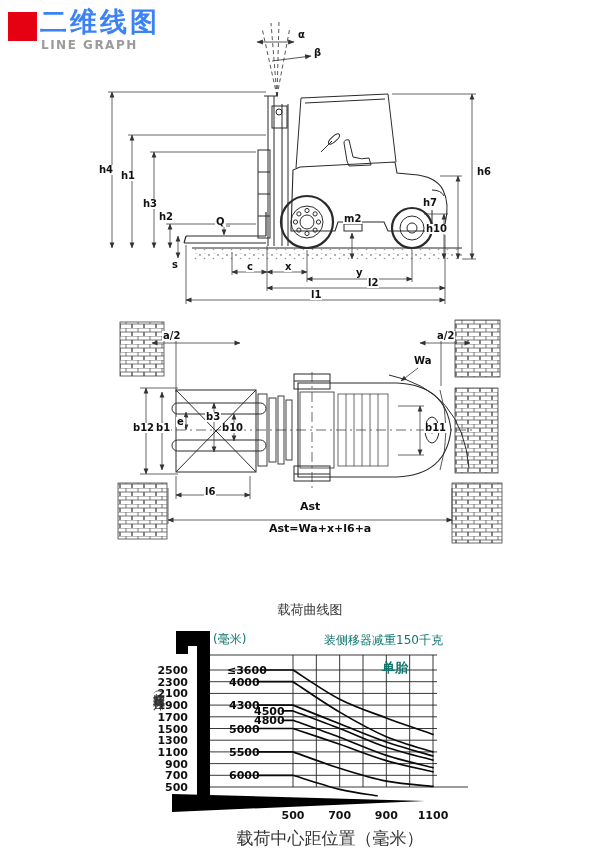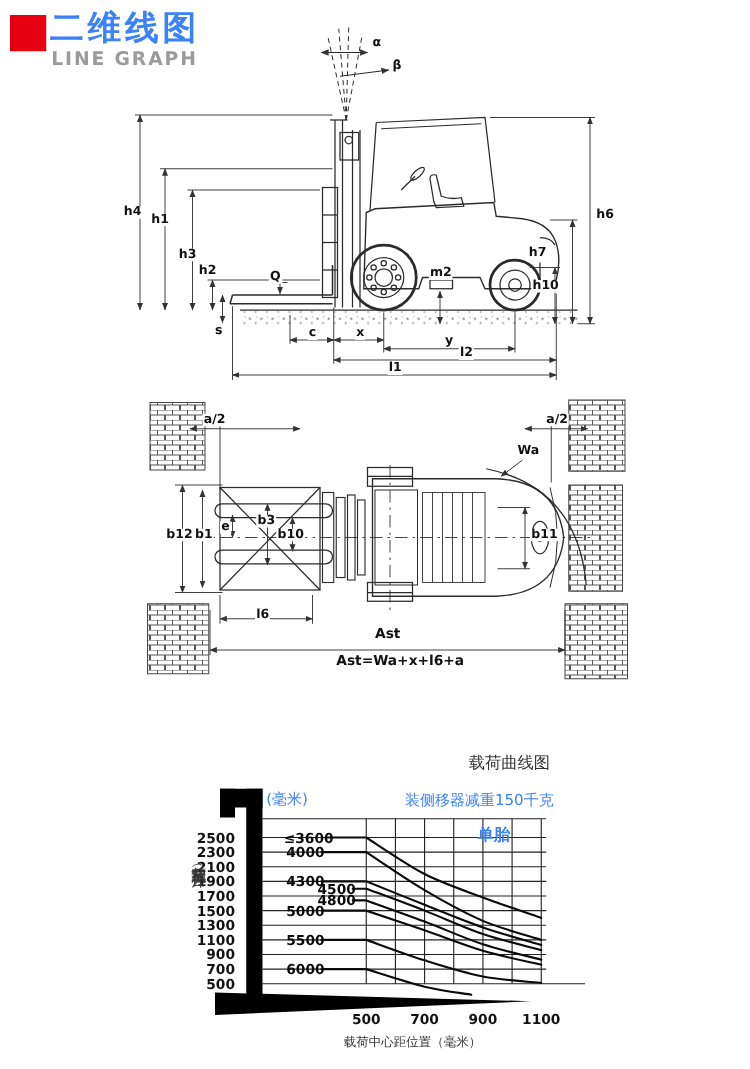--- a/index.html
+++ b/index.html
@@ -2,33 +2,33 @@
 <html><head>
 <meta charset="utf-8">
 <style>
   html,body{margin:0;padding:0;background:#fff;}
   #page{position:relative;width:600px;height:855px;background:#fff;overflow:hidden;
         font-family:"DejaVu Sans","Liberation Sans",sans-serif;color:#1c1c1c;}
   #art{position:absolute;left:0;top:0;}
   .hdr{position:absolute;left:0;width:600px;height:52px;}
   .hdr .sq{position:absolute;left:8px;top:2px;width:29px;height:29px;background:#e50012;}
   .hdr .ttl{position:absolute;left:40px;top:-6px;font-size:27px;font-weight:900;color:#3b82f6;letter-spacing:3px;}
-  .hdr .sub{position:absolute;left:41px;top:28px;font-size:15px;font-weight:700;color:#9b9b9b;letter-spacing:1.5px;}
+  .hdr .sub{position:absolute;left:41px;top:28px;font-size:12px;font-weight:700;color:#9b9b9b;letter-spacing:1.5px;}
   .labels{position:absolute;left:0;top:0;width:600px;height:855px;pointer-events:none;}
   .dim-label{position:absolute;font-size:10px;font-weight:700;line-height:10px;color:#111;
              background:#fff;padding:0 1px;white-space:nowrap;}
   [data-name="dim-label-Ast"],[data-name="dim-label-Ast-formula"]{font-size:11px;}
-  .cjk{position:absolute;color:#3b82f6;white-space:nowrap;}
-  #chart-title{left:180px;top:601px;width:260px;text-align:right;font-size:13px;color:#333;}
+  .cjk{position:absolute;color:#0f766e;white-space:nowrap;}
+  #chart-title{left:180px;top:601px;width:260px;text-align:center;font-size:13px;color:#333;}
   #chart-unit{left:213px;top:631px;font-size:12px;}
   #chart-note{left:324px;top:632px;font-size:12px;}
   #chart-corner{left:382px;top:659px;font-size:13px;font-weight:bold;}
   #chart-ylabel{left:150px;top:683px;height:120px;font-size:12px;color:#333;
       writing-mode:vertical-rl;text-orientation:upright;letter-spacing:1px;}
-  #chart-xlabel{left:200px;top:827px;width:260px;text-align:center;font-size:10px;color:#333;}
+  #chart-xlabel{left:200px;top:827px;width:260px;text-align:center;font-size:17px;color:#333;}
   svg text{font-family:"DejaVu Sans","Liberation Sans",sans-serif;}
 </style>
 </head>
 <body>
 
 <div id="page" data-name="catalog-page">
 
   <svg id="art" width="600" height="855" viewBox="0 0 600 855" data-name="page-art">
     <defs>
       <marker id="arr" viewBox="0 0 10 10" refX="9.2" refY="5" markerWidth="8" markerHeight="8" orient="auto-start-reverse">

